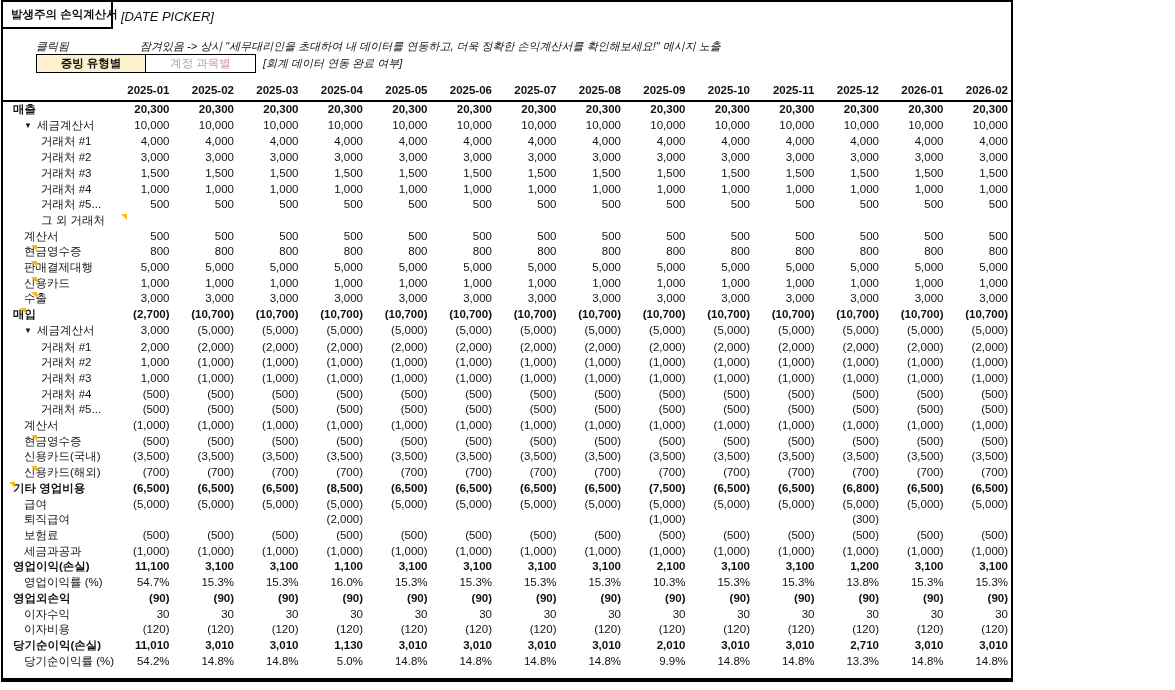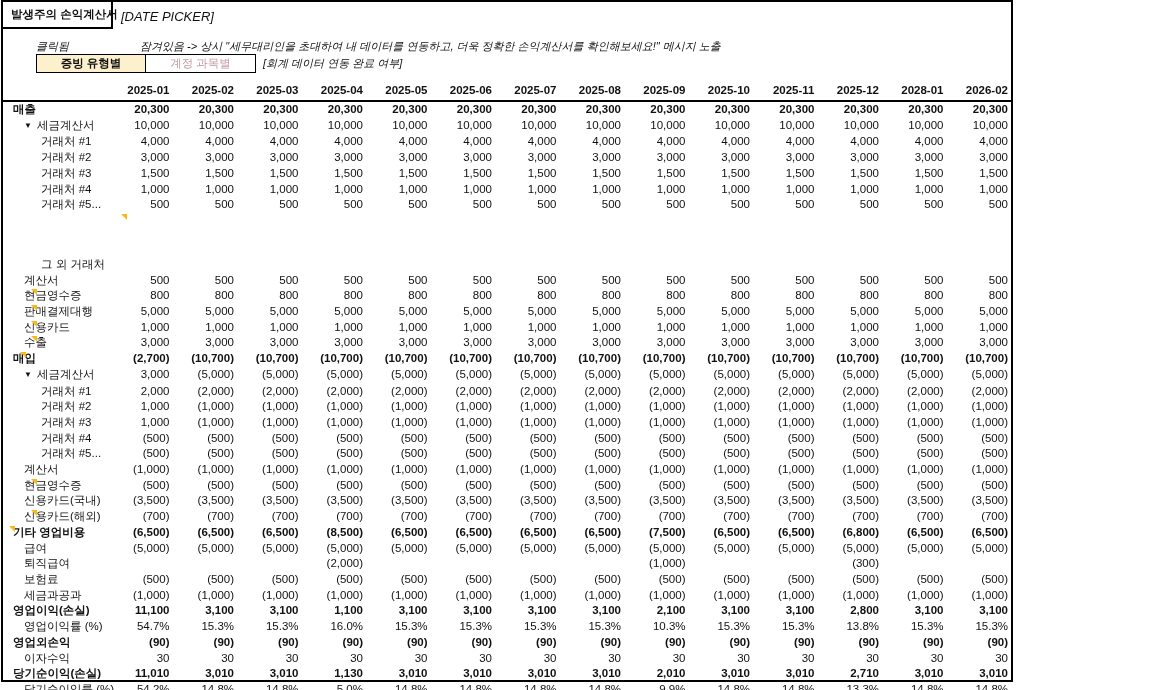--- a/index.html
+++ b/index.html
@@ -131,21 +131,21 @@
             <th>2025-03</th>
             <th>2025-04</th>
             <th>2025-05</th>
             <th>2025-06</th>
             <th>2025-07</th>
             <th>2025-08</th>
             <th>2025-09</th>
             <th>2025-10</th>
             <th>2025-11</th>
             <th>2025-12</th>
-            <th>2028-01</th>
+            <th>2026-01</th>
             <th>2026-02</th>
           </tr>
         </thead>
       <tbody id="body-rows">
           <tr class="bold">
             <td class="label"><span class="lbl lv0" style="display: inline-block;"><span>매출</span></span></td>
             <td>20,300</td>
             <td>20,300</td>
             <td>20,300</td>
             <td>20,300</td>
@@ -256,21 +256,21 @@
             <td>500</td>
             <td>500</td>
             <td>500</td>
             <td>500</td>
             <td>500</td>
             <td>500</td>
             <td>500</td>
             <td>500</td>
           </tr>
           <tr>
-            <td class="label"><span class="lbl lv2" style="display: inline-block; margin-top: 44px;"><span>그 외 거래처</span></span><span class="note-marker" style="left: 118px; border-top-color: rgb(253, 185, 19);"></span></td>
+            <td class="label"><span class="lbl lv2" style="display: inline-block;"><span>그 외 거래처</span></span><span class="note-marker" style="left: 118px; border-top-color: rgb(253, 185, 19);"></span></td>
             <td></td>
             <td></td>
             <td></td>
             <td></td>
             <td></td>
             <td></td>
             <td></td>
             <td></td>
             <td></td>
             <td></td>
@@ -642,21 +642,21 @@
             <td>3,100</td>
             <td>3,100</td>
             <td>1,100</td>
             <td>3,100</td>
             <td>3,100</td>
             <td>3,100</td>
             <td>3,100</td>
             <td>2,100</td>
             <td>3,100</td>
             <td>3,100</td>
-            <td>2,800</td>
+            <td>1,200</td>
             <td>3,100</td>
             <td>3,100</td>
           </tr>
           <tr>
             <td class="label"><span class="lbl lv1" style="display: inline-block;"><span>영업이익률 (%)</span></span></td>
             <td>54.7%</td>
             <td>15.3%</td>
             <td>15.3%</td>
             <td>16.0%</td>
             <td>15.3%</td>
@@ -696,20 +696,37 @@
             <td>30</td>
             <td>30</td>
             <td>30</td>
             <td>30</td>
             <td>30</td>
             <td>30</td>
             <td>30</td>
             <td>30</td>
             <td>30</td>
             <td>30</td>
+          </tr>
+          <tr>
+            <td class="label"><span class="lbl lv1" style="display: inline-block;"><span>이자비용</span></span></td>
+            <td>(120)</td>
+            <td>(120)</td>
+            <td>(120)</td>
+            <td>(120)</td>
+            <td>(120)</td>
+            <td>(120)</td>
+            <td>(120)</td>
+            <td>(120)</td>
+            <td>(120)</td>
+            <td>(120)</td>
+            <td>(120)</td>
+            <td>(120)</td>
+            <td>(120)</td>
+            <td>(120)</td>
           </tr>
           <tr class="bold">
             <td class="label"><span class="lbl lv0" style="display: inline-block;"><span>당기순이익(손실)</span></span></td>
             <td>11,010</td>
             <td>3,010</td>
             <td>3,010</td>
             <td>1,130</td>
             <td>3,010</td>
             <td>3,010</td>
             <td>3,010</td>

